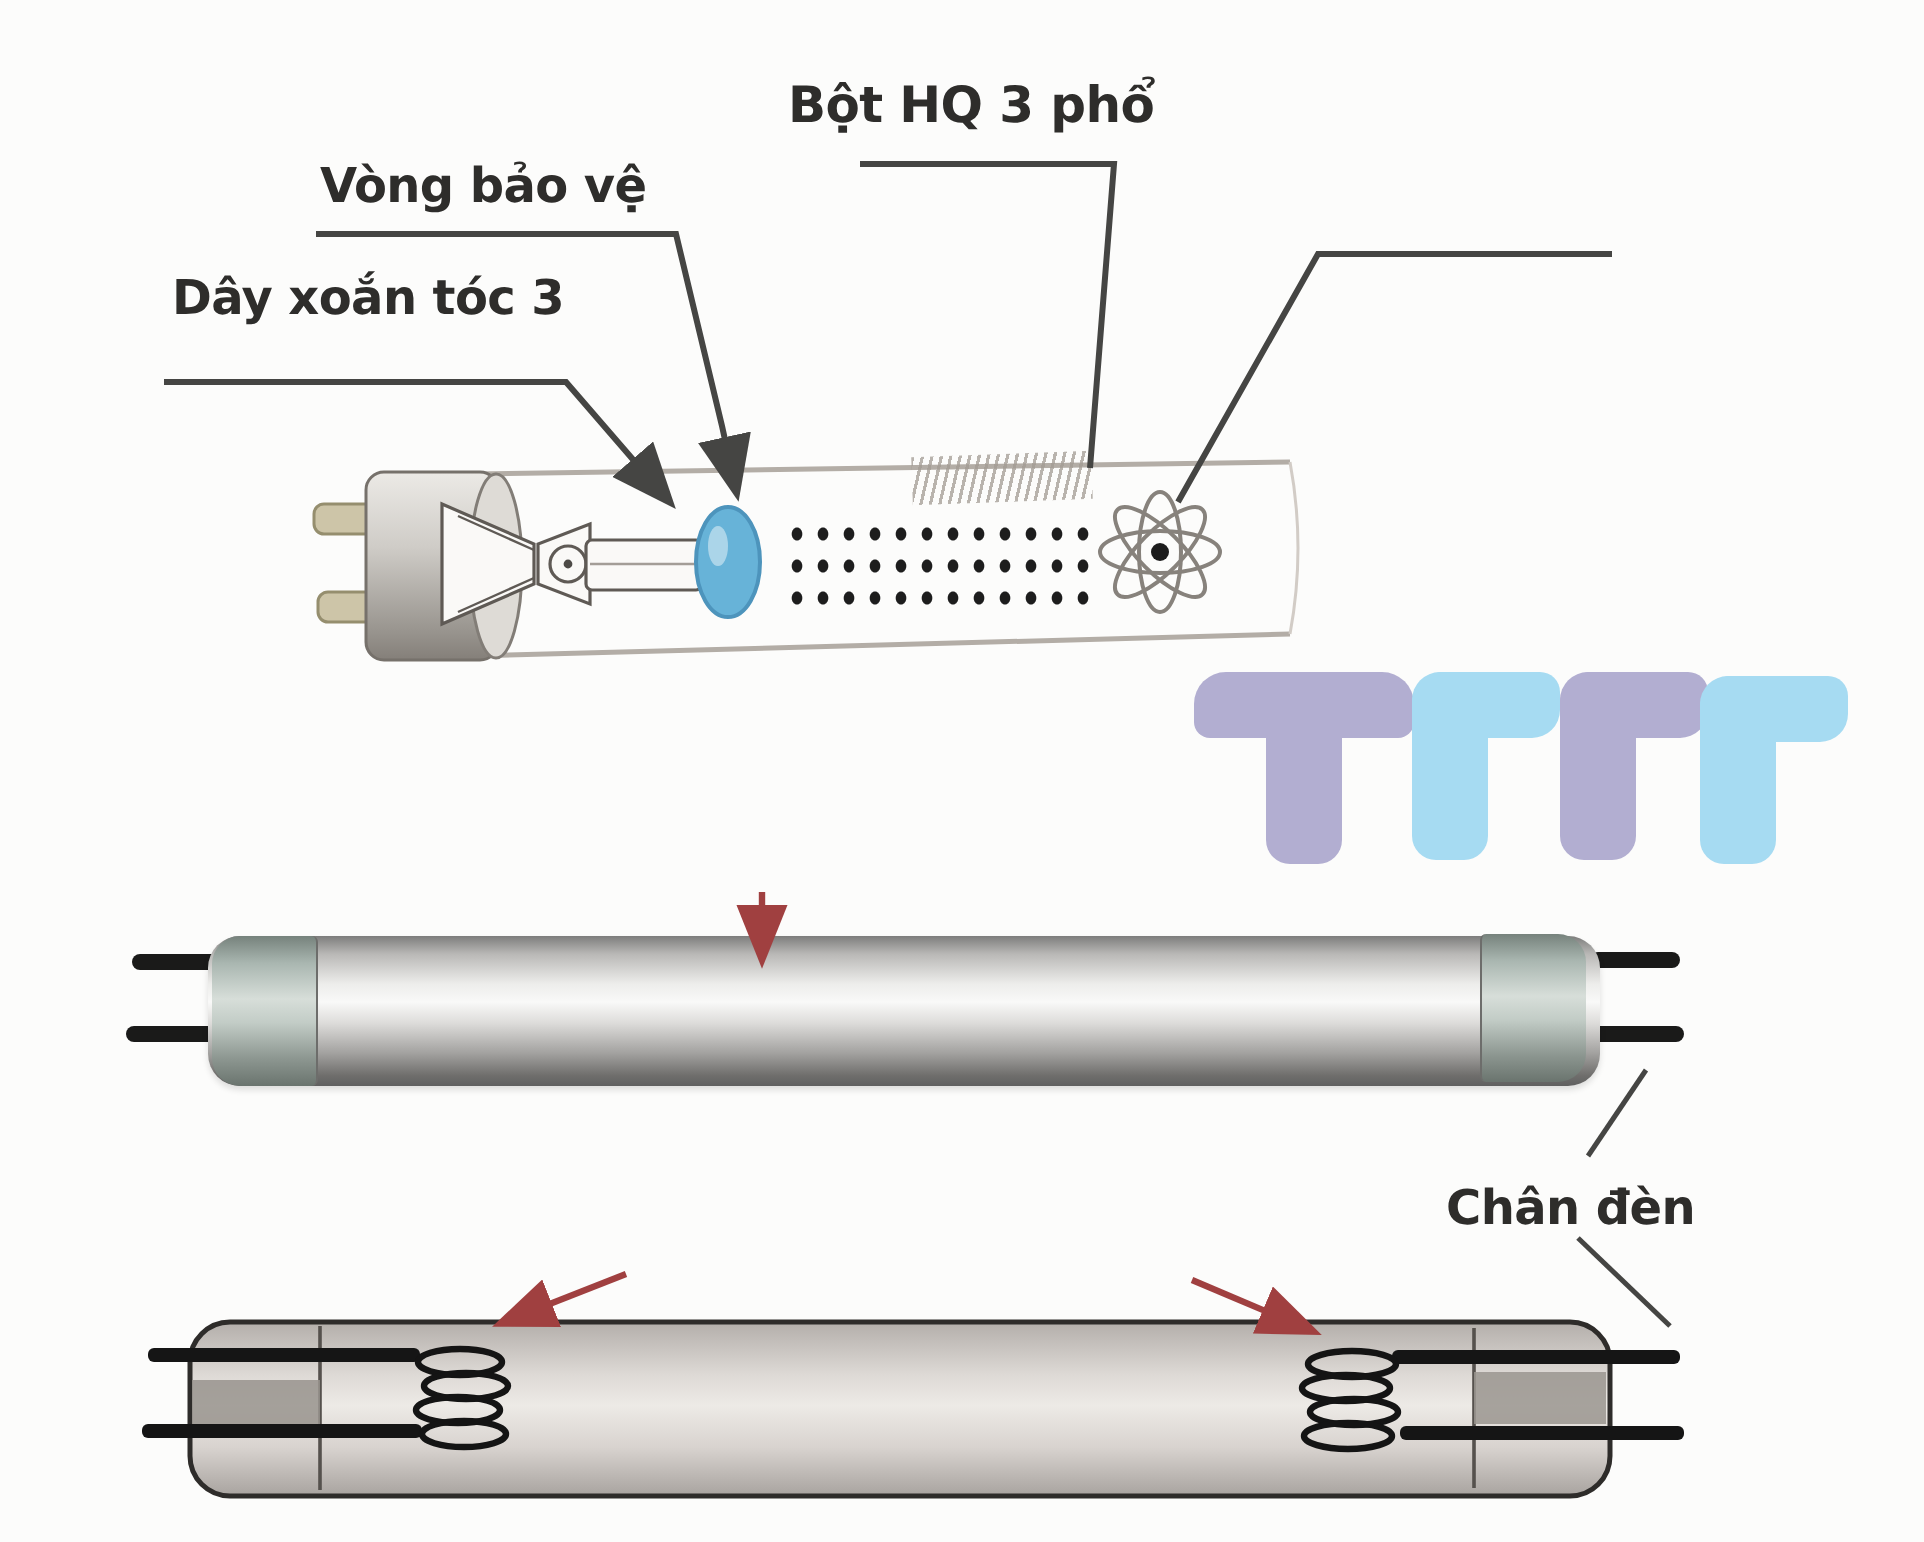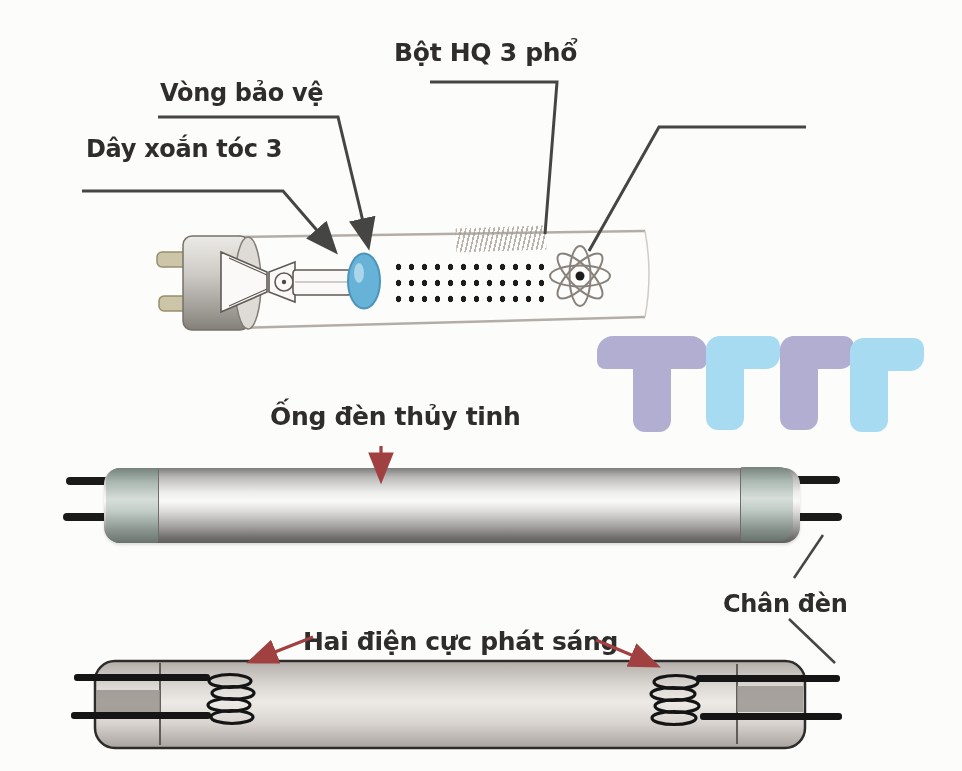--- a/index.html
+++ b/index.html
@@ -126,33 +126,31 @@
     </g>
   </svg>
 
   <div class="dots"></div>
   <div class="coil-top"></div>
 
   <div class="label big" style="left:394px;top:27px;">Bột HQ 3 phổ</div>
   <div class="label" style="left:160px;top:80px;">Vòng bảo vệ</div>
   <div class="label" style="left:86px;top:136px;">Dây xoắn tóc 3</div>
 
-  <div class="label big" style="left:270px;top:391px;">Ống đèn thủy tinh</div>
   <div>
     <div class="pin" style="left:66px;top:477px;width:44px;"></div>
     <div class="pin" style="left:63px;top:513px;width:47px;"></div>
     <div class="pin" style="left:795px;top:476px;width:45px;"></div>
     <div class="pin" style="left:795px;top:513px;width:47px;"></div>
     <div class="t2-body"></div>
     <div class="t2-cap left"></div>
     <div class="t2-cap right"></div>
   </div>
   <div class="label" style="left:723px;top:591px;text-align:right;">Chân đèn</div>
 
-  <div class="label big" style="left:303px;top:616px;">Hai điện cực phát sáng</div>
   <svg class="abs" style="left:60px;top:644px;z-index:10;" width="790" height="122" viewBox="0 0 790 122">
     <defs>
       <linearGradient id="t3g" x1="0" y1="0" x2="0" y2="1">
         <stop offset="0" stop-color="#b3aeaa"></stop>
           <stop offset="0.3" stop-color="#ddd9d5"></stop>
         <stop offset="0.48" stop-color="#edeae6"></stop>
           <stop offset="0.72" stop-color="#d8d3cf"></stop>
         <stop offset="1" stop-color="#a8a39f"></stop>
       </linearGradient>
     </defs>

